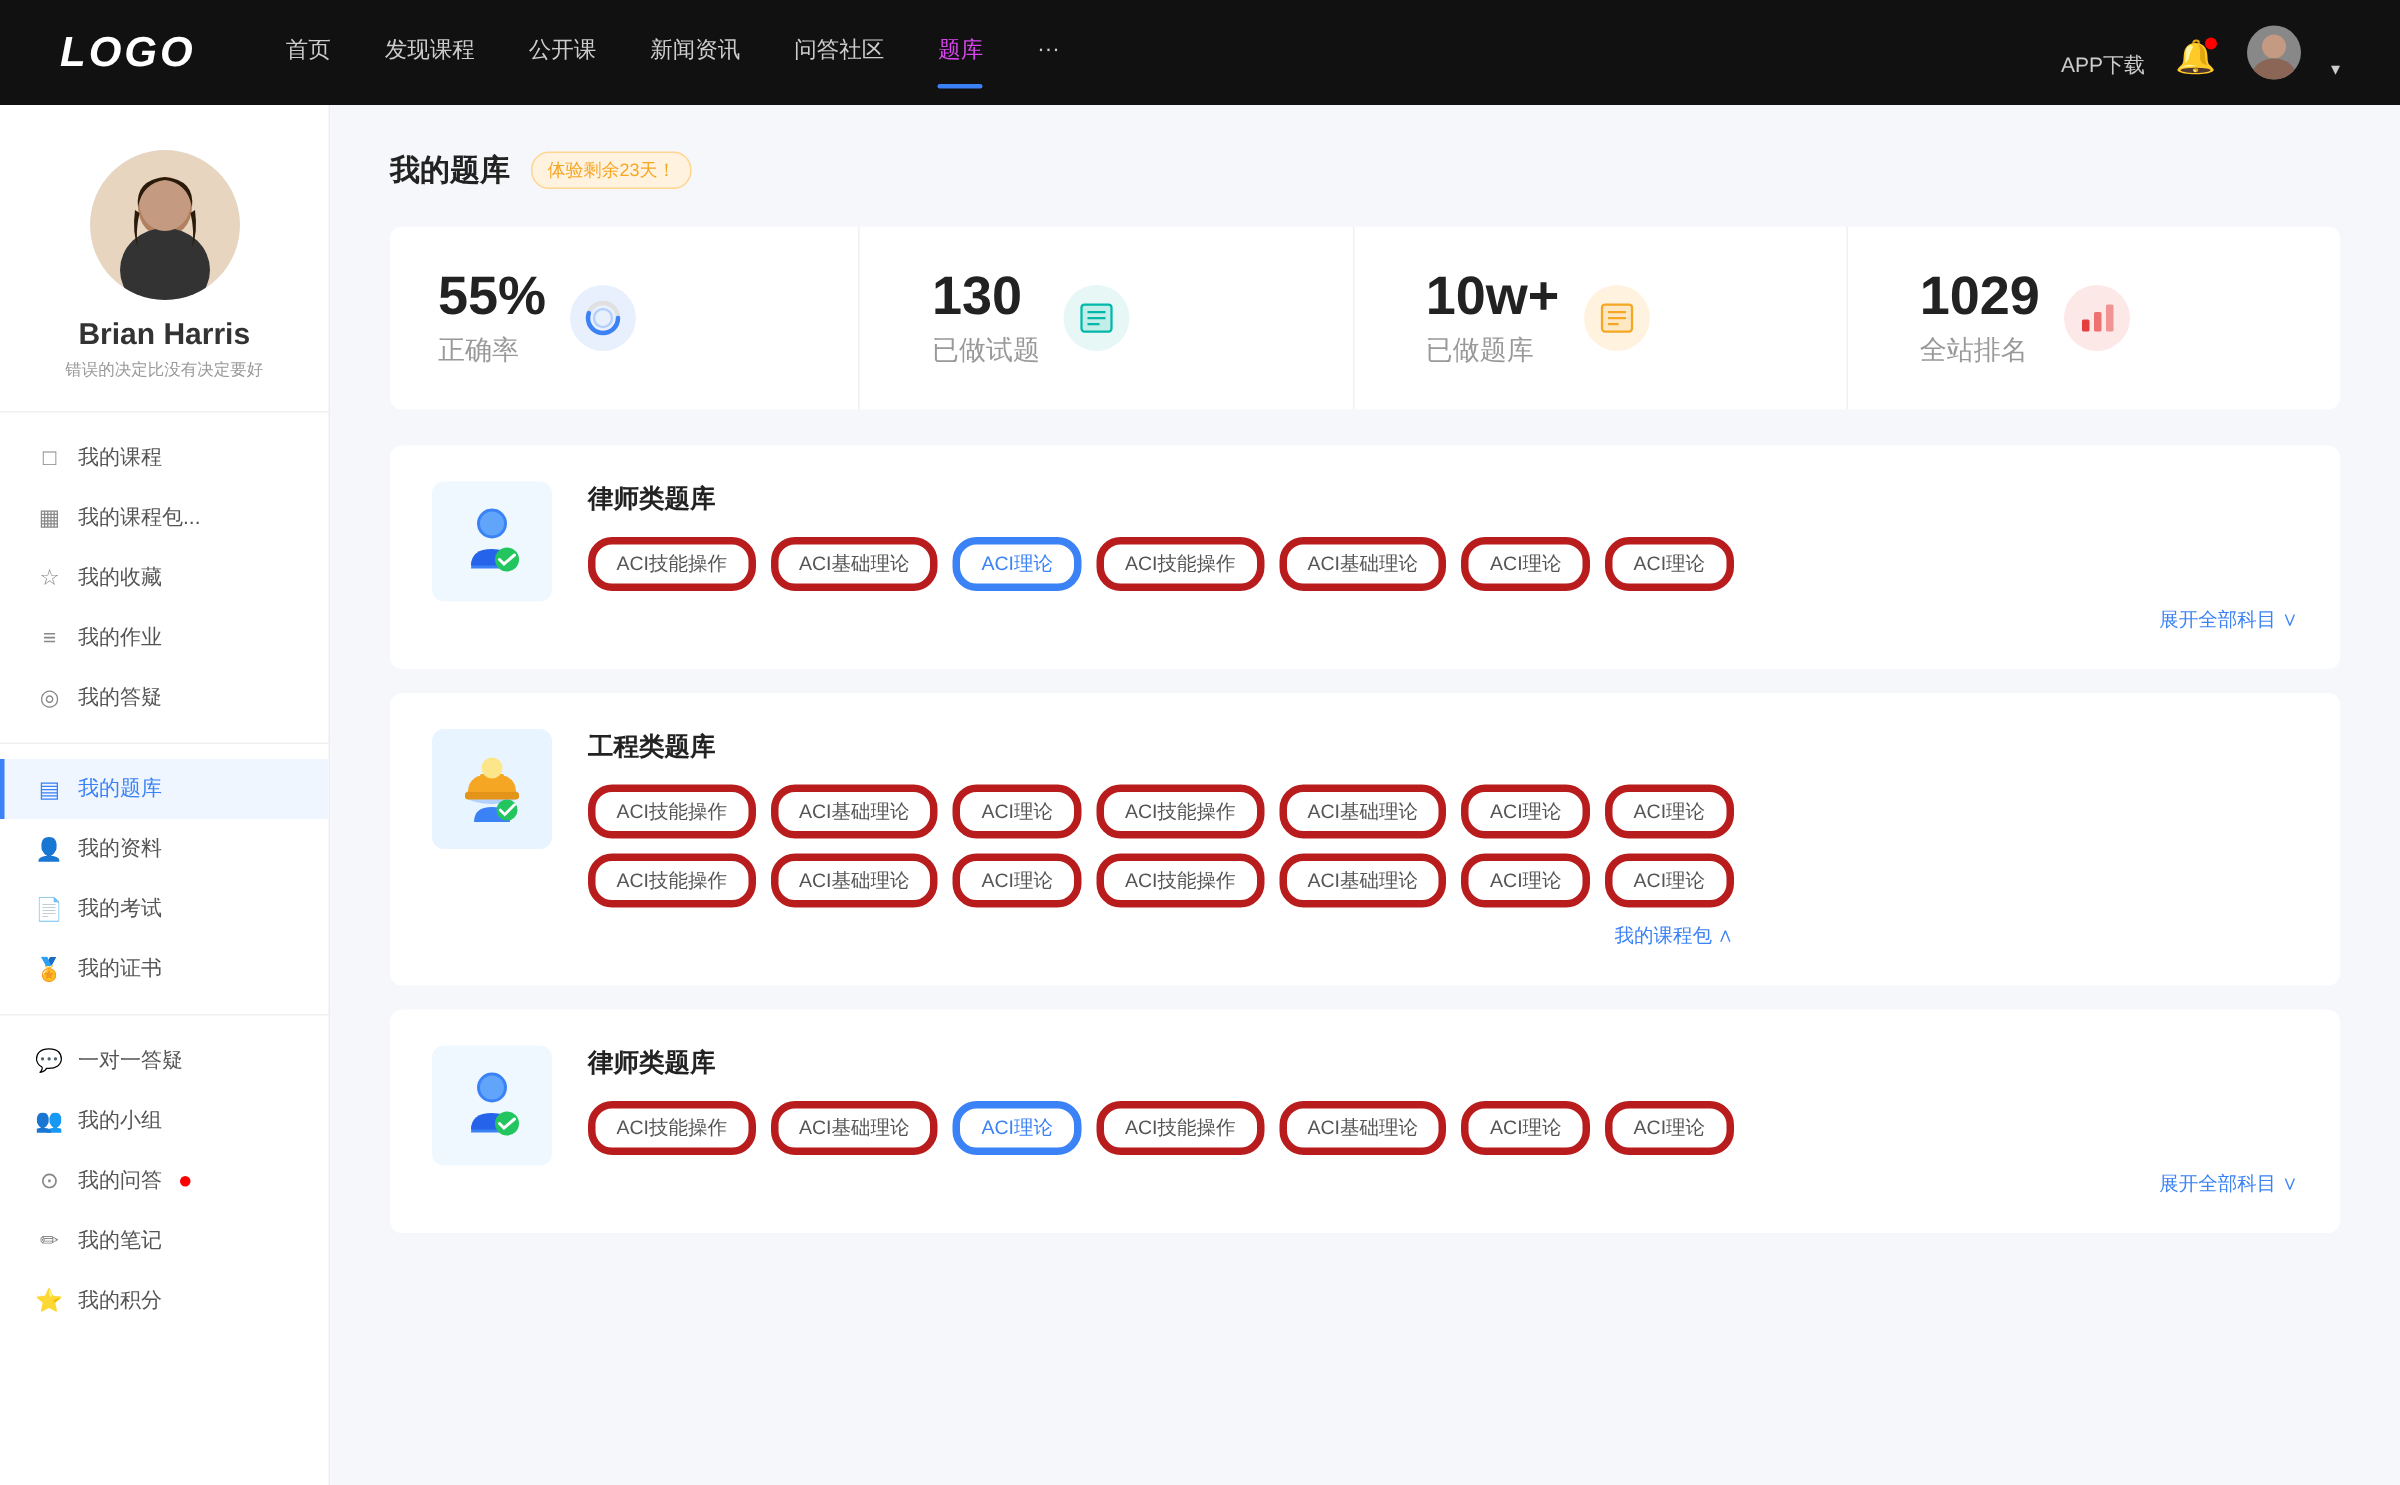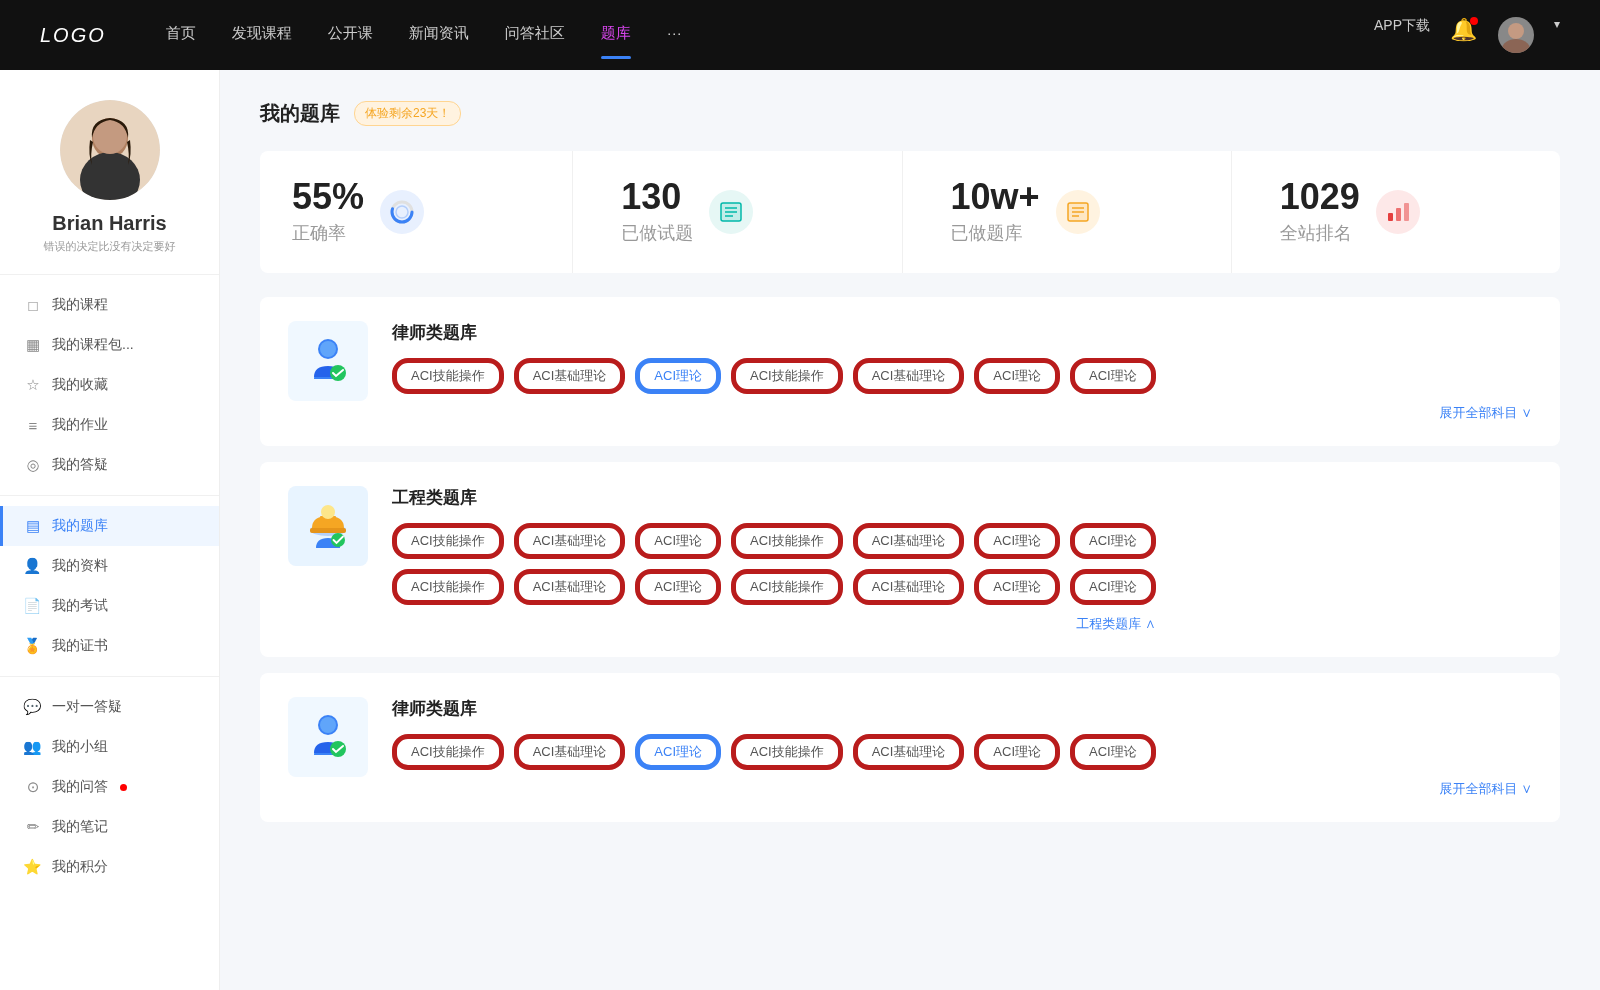--- a/index.html
+++ b/index.html
@@ -9,22 +9,22 @@
     .navbar {
       background: #111;
       height: 70px;
       display: flex;
       align-items: center;
       padding: 0 40px;
       position: relative;
     }
     .nav-logo {
       color: #fff;
-      font-size: 20px;
-      font-weight: normal;
+      font-size: 28px;
+      font-weight: bold;
       letter-spacing: 2px;
       margin-right: 60px;
       font-style: italic;
     }
     .nav-links {
       display: flex;
       gap: 36px;
       flex: 1;
     }
     .nav-link {
@@ -41,21 +41,21 @@
       content: '';
       position: absolute;
       bottom: -12px;
       left: 0; right: 0;
       height: 3px;
       background: #3b82f6;
       border-radius: 2px;
     }
     .nav-right {
       display: flex;
-      align-items: flex-start;
+      align-items: flex-end;
       gap: 20px;
     }
     .nav-app-download {
       color: #ccc;
       font-size: 14px;
       cursor: pointer;
     }
     .nav-bell {
       width: 28px;
       height: 28px;
@@ -574,21 +574,21 @@
           </div>
           <div class="bank-expand-row">
             <span class="bank-tag">ACI技能操作</span>
             <span class="bank-tag">ACI基础理论</span>
             <span class="bank-tag">ACI理论</span>
             <span class="bank-tag">ACI技能操作</span>
             <span class="bank-tag">ACI基础理论</span>
             <span class="bank-tag">ACI理论</span>
             <span class="bank-tag">ACI理论</span>
           </div>
-          <div class="bank-expand">工程类题库 ∧</div>
+          <div class="bank-expand">我的课程包 ∧</div>
         </div>
       </div>
     </div>
 
     <div class="bank-card">
       <div class="bank-icon-wrap">
         <svg width="56" height="56" viewBox="0 0 56 56">
           <circle cx="28" cy="16" r="10" fill="#3b82f6"></circle>
           <path d="M14 46 Q14 34 28 34 Q42 34 42 46Z" fill="#3b82f6"></path>
           <circle cx="28" cy="16" r="8" fill="#60a5fa"></circle>

